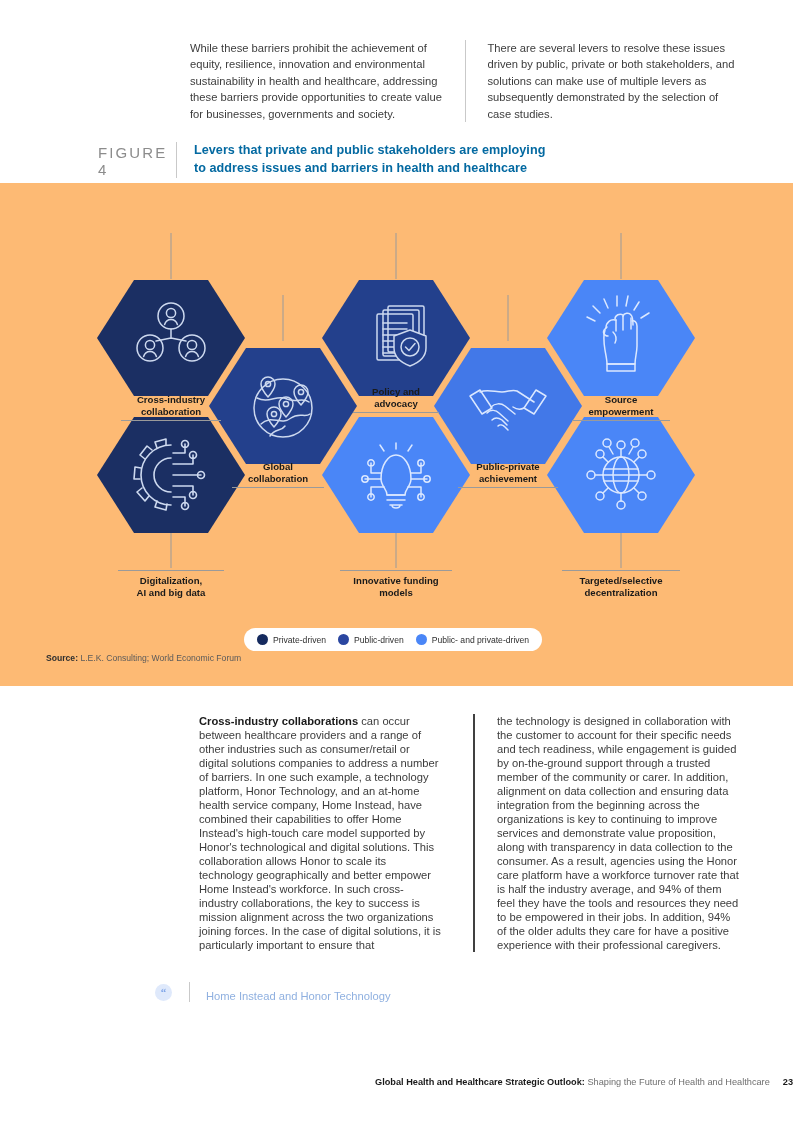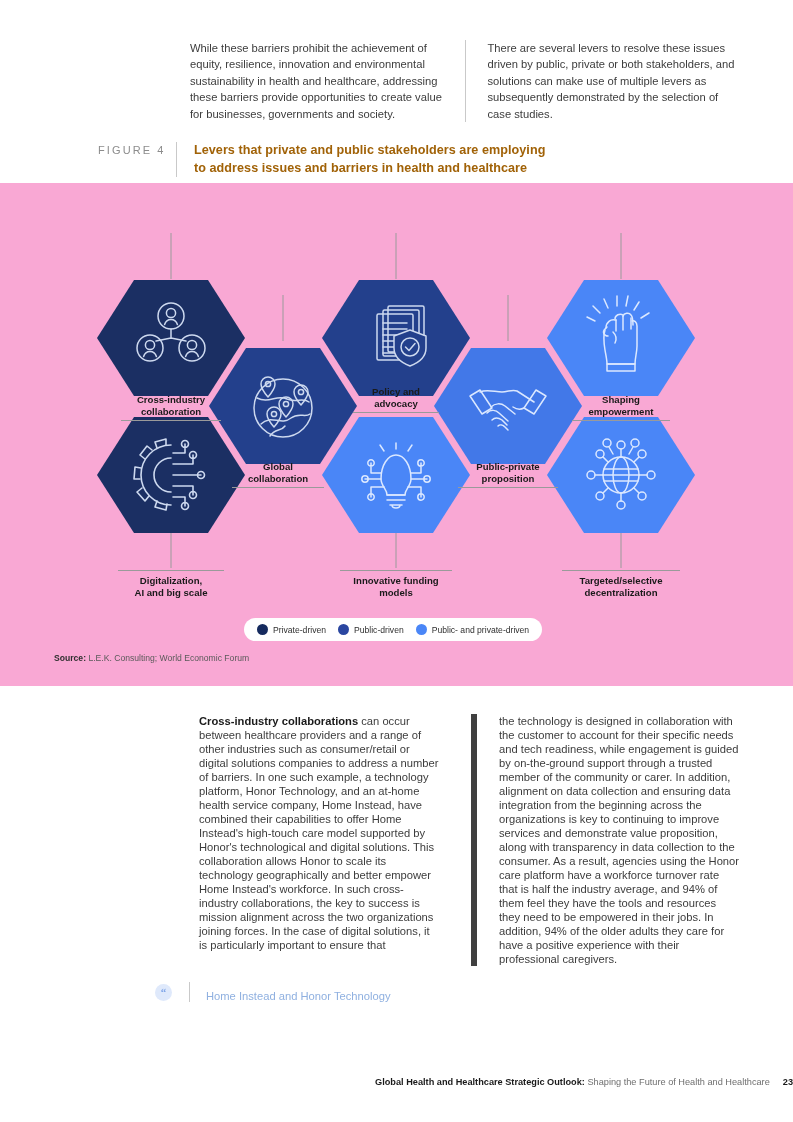--- a/index.html
+++ b/index.html
@@ -22,33 +22,33 @@
   .intro .col{font-size:11.2px;line-height:16.4px;color:#3c3c3c;}
   .intro .col.left{width:262px;padding-right:22px;}
   .intro .col.right{width:262px;padding-left:22px;border-left:1px solid #c9c9c9;}
 
   
   .figure-head{
     position:absolute;left:98px;top:142px;width:640px;
     display:flex;align-items:flex-start;
   }
   .figure-label{
-    width:78px;font-size:11px;letter-spacing:2.1px;color:#8c8c8c;
+    width:78px;font-size:15px;letter-spacing:2.1px;color:#8c8c8c;
     padding-top:2px;text-align:left;
   }
   .figure-rule{width:1px;align-self:stretch;background:#c9c9c9;margin-right:17px;min-height:34px;}
   .figure-title{
-    font-size:12.6px;font-weight:bold;line-height:17.5px;color:#a16207;
+    font-size:12.6px;font-weight:bold;line-height:17.5px;color:#0369a1;
     letter-spacing:.05px;
   }
 
   
   .figure-panel{
     position:absolute;left:0;top:183px;width:793px;height:503px;
-    background:#f9a8d4;
+    background:#fdba74;
   }
 
   
   .hex-stage{position:absolute;left:0;top:0;width:793px;height:503px;}
   .hex-svg{position:absolute;left:0;top:0;}
 
   
   .lbl{
     position:absolute;font-size:9.6px;font-weight:bold;line-height:11.6px;
     color:#1a1a1a;text-align:center;white-space:nowrap;
@@ -64,30 +64,30 @@
     box-shadow:0 0 0 0 rgba(0,0,0,0);
   }
   .legend .item{display:flex;align-items:center;gap:5px;}
   .legend .dot{width:11px;height:11px;border-radius:50%;display:block;}
   .legend .txt{font-size:8.6px;color:#2f2f2f;white-space:nowrap;}
 
   .source{
     position:absolute;left:46px;top:653px;
     font-size:8.6px;color:#5a5a5a;
   }
-  .source b{color:#2f2f2f;font-weight:bold;margin-left:8px;}
+  .source b{color:#2f2f2f;font-weight:bold;}
 
   
   .body-cols{
     position:absolute;left:190px;top:714px;width:550px;
     display:flex;
   }
   .body-cols .col{font-size:11.2px;line-height:14px;color:#3c3c3c;margin-left:9px;}
   .body-cols .col.left{width:262px;padding-right:22px;}
-  .body-cols .col.right{width:262px;padding-left:22px;border-left:6px solid #404040;}
+  .body-cols .col.right{width:262px;padding-left:22px;border-left:2px solid #404040;}
   .body-cols b{font-weight:bold;color:#1a1a1a;}
 
   
   .quote-wrap{
     position:absolute;left:155px;top:982px;width:590px;
     display:flex;align-items:flex-start;
   }
   .quote-mark{
     width:17px;height:17px;border-radius:50%;
     background:#dfe9fb;color:#7fa5e8;
@@ -315,51 +315,51 @@
       </div>
 
       <div class="lbl" style="left:353px;top:203px;width:86px;">
         <div>Policy and</div>
         <div>advocacy</div>
         <div class="rule"></div>
       </div>
 
       <div class="lbl" style="left:458px;top:278px;width:100px;">
         <div>Public-private</div>
-        <div>proposition</div>
+        <div>achievement</div>
         <div class="rule"></div>
       </div>
 
       <div class="lbl" style="left:572px;top:211px;width:98px;">
-        <div>Shaping</div>
+        <div>Source</div>
         <div>empowerment</div>
         <div class="rule"></div>
       </div>
 
       <div class="lbl" style="left:118px;top:387px;width:106px;">
         <div class="rule" style="margin:0 0 4px 0;"></div>
         <div>Digitalization,</div>
-        <div>AI and big scale</div>
+        <div>AI and big data</div>
       </div>
 
       <div class="lbl" style="left:340px;top:387px;width:112px;">
         <div class="rule" style="margin:0 0 4px 0;"></div>
         <div>Innovative funding</div>
         <div>models</div>
       </div>
 
       <div class="lbl" style="left:562px;top:387px;width:118px;">
         <div class="rule" style="margin:0 0 4px 0;"></div>
         <div>Targeted/selective</div>
         <div>decentralization</div>
       </div>
 
     </div>
 
-    <div class="legend" style="top:435px;gap:12px;">
+    <div class="legend" style="top:445px;gap:12px;">
       <div class="item">
         <span class="dot" style="background:#152a5e;"></span>
         <span class="txt">Private-driven</span>
       </div>
       <div class="item">
         <span class="dot" style="background:#2a46a0;"></span>
         <span class="txt">Public-driven</span>
       </div>
       <div class="item">
         <span class="dot" style="background:#4a86f7;"></span>

